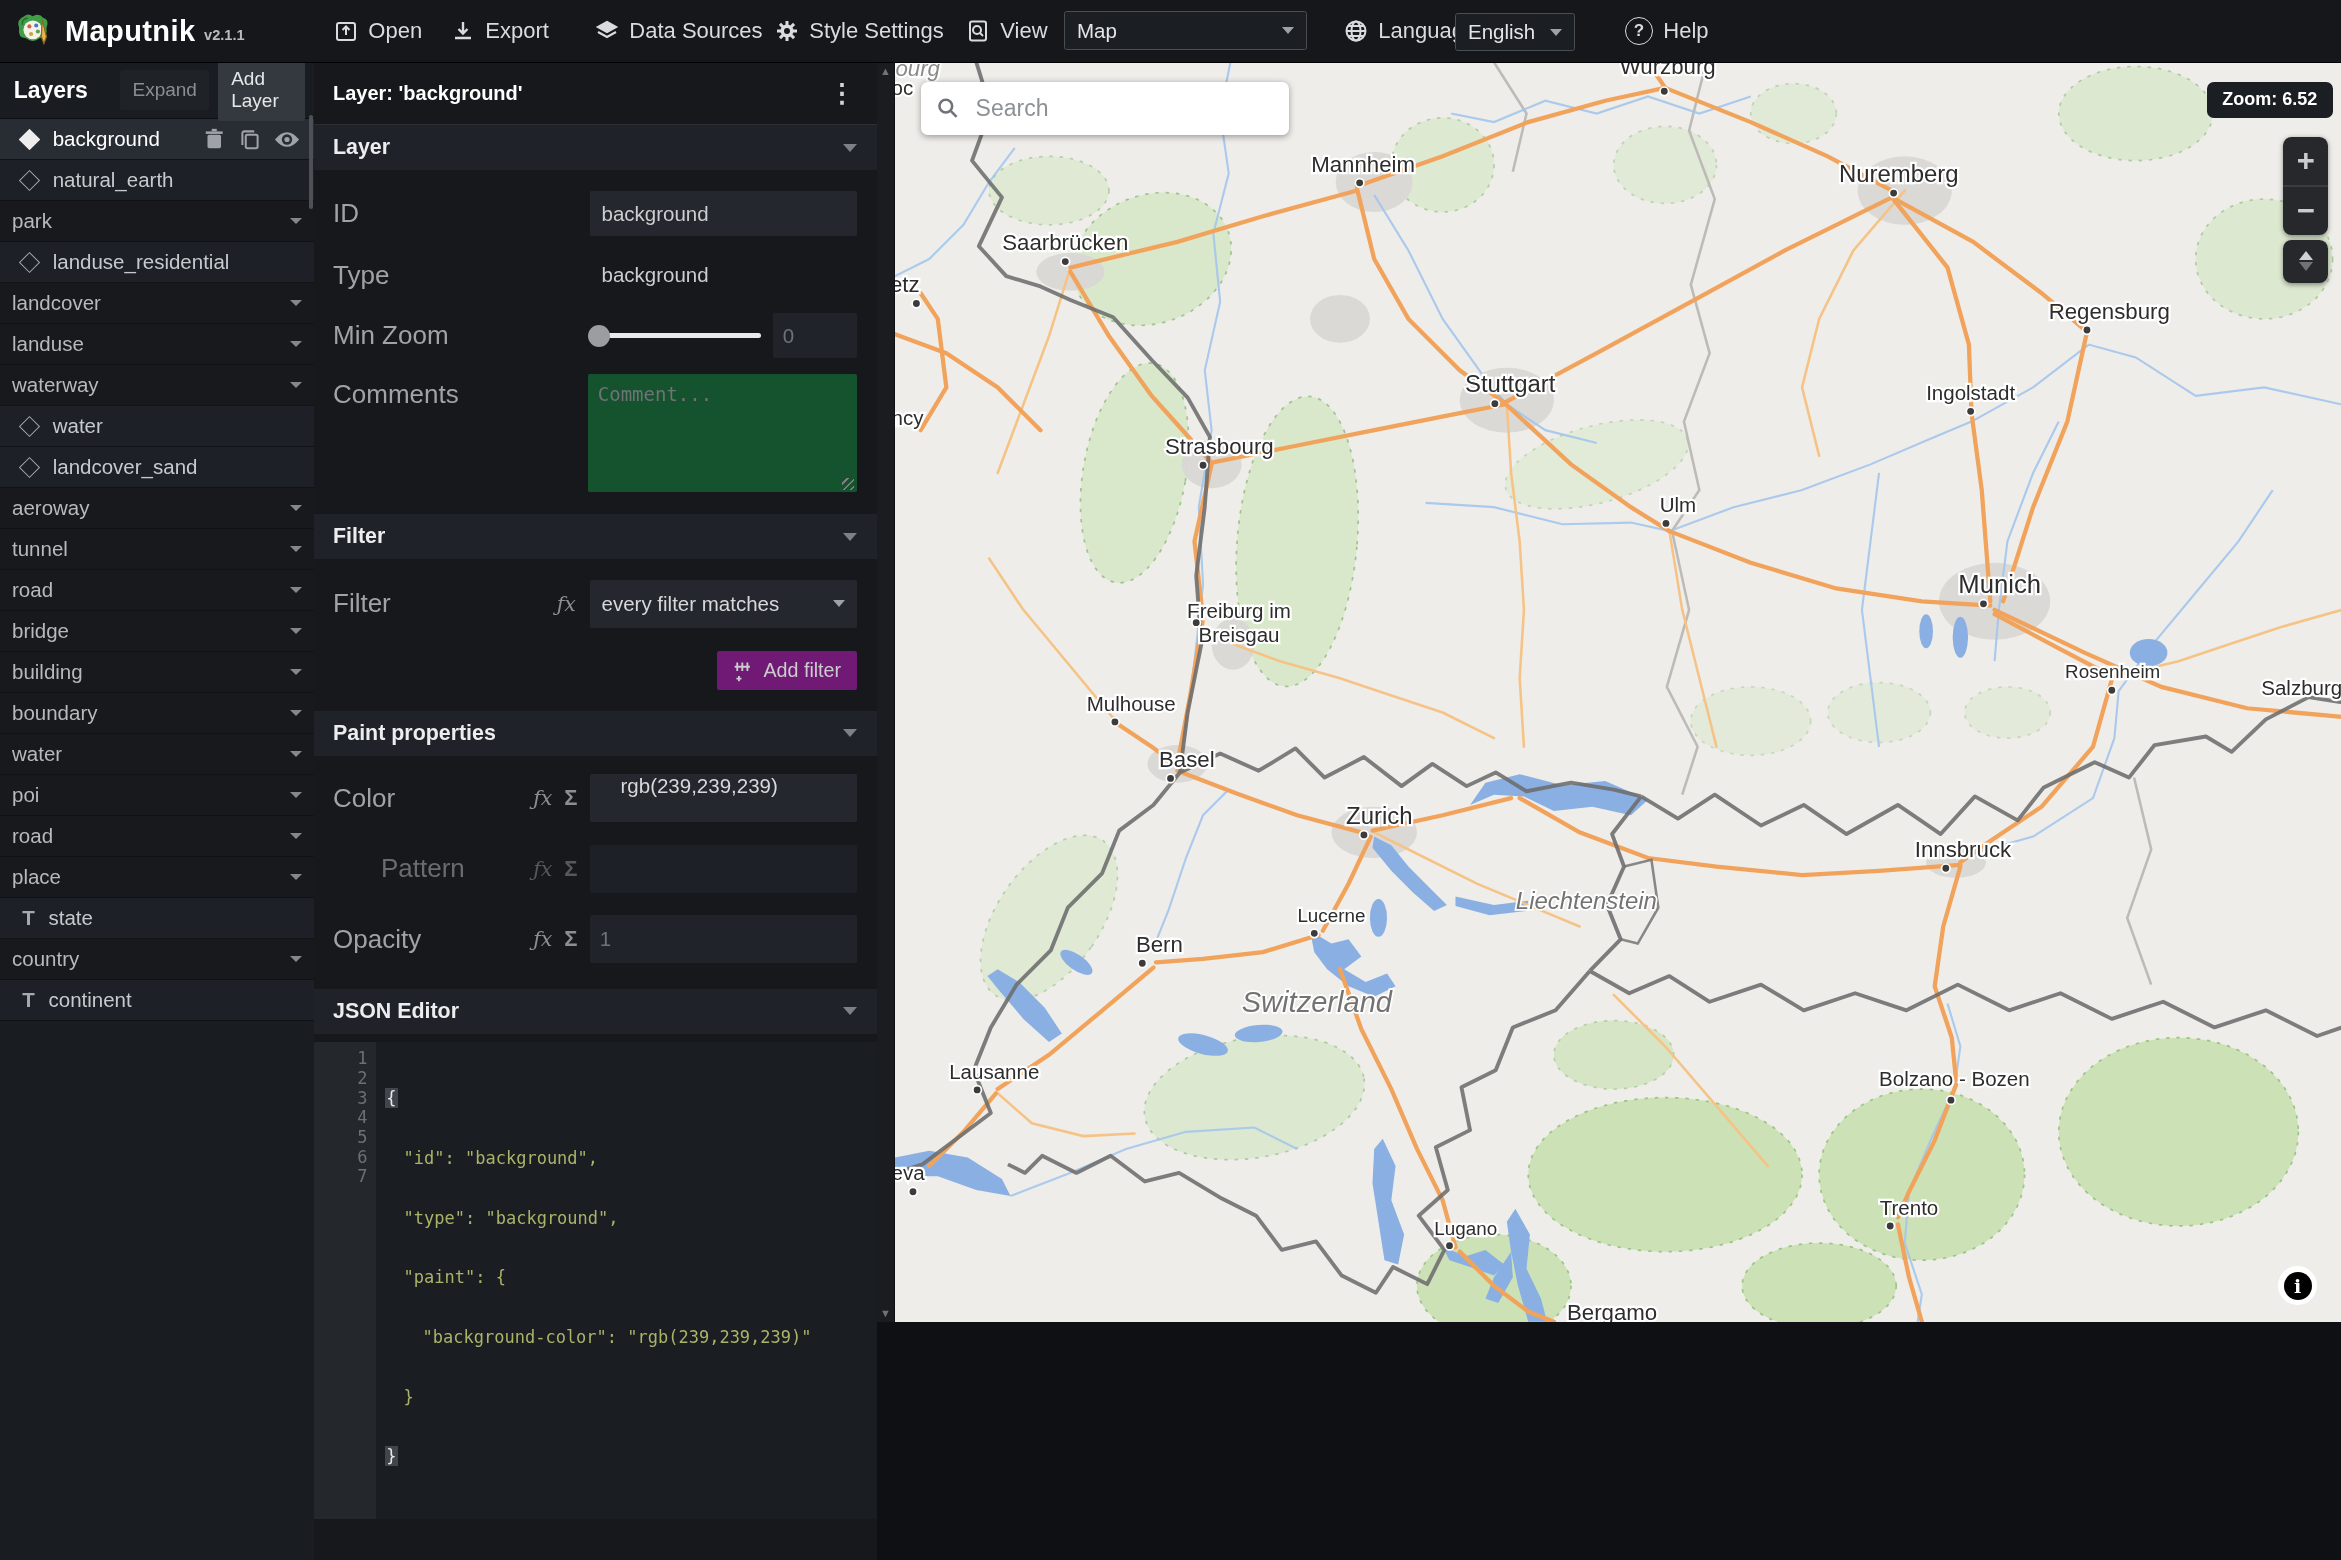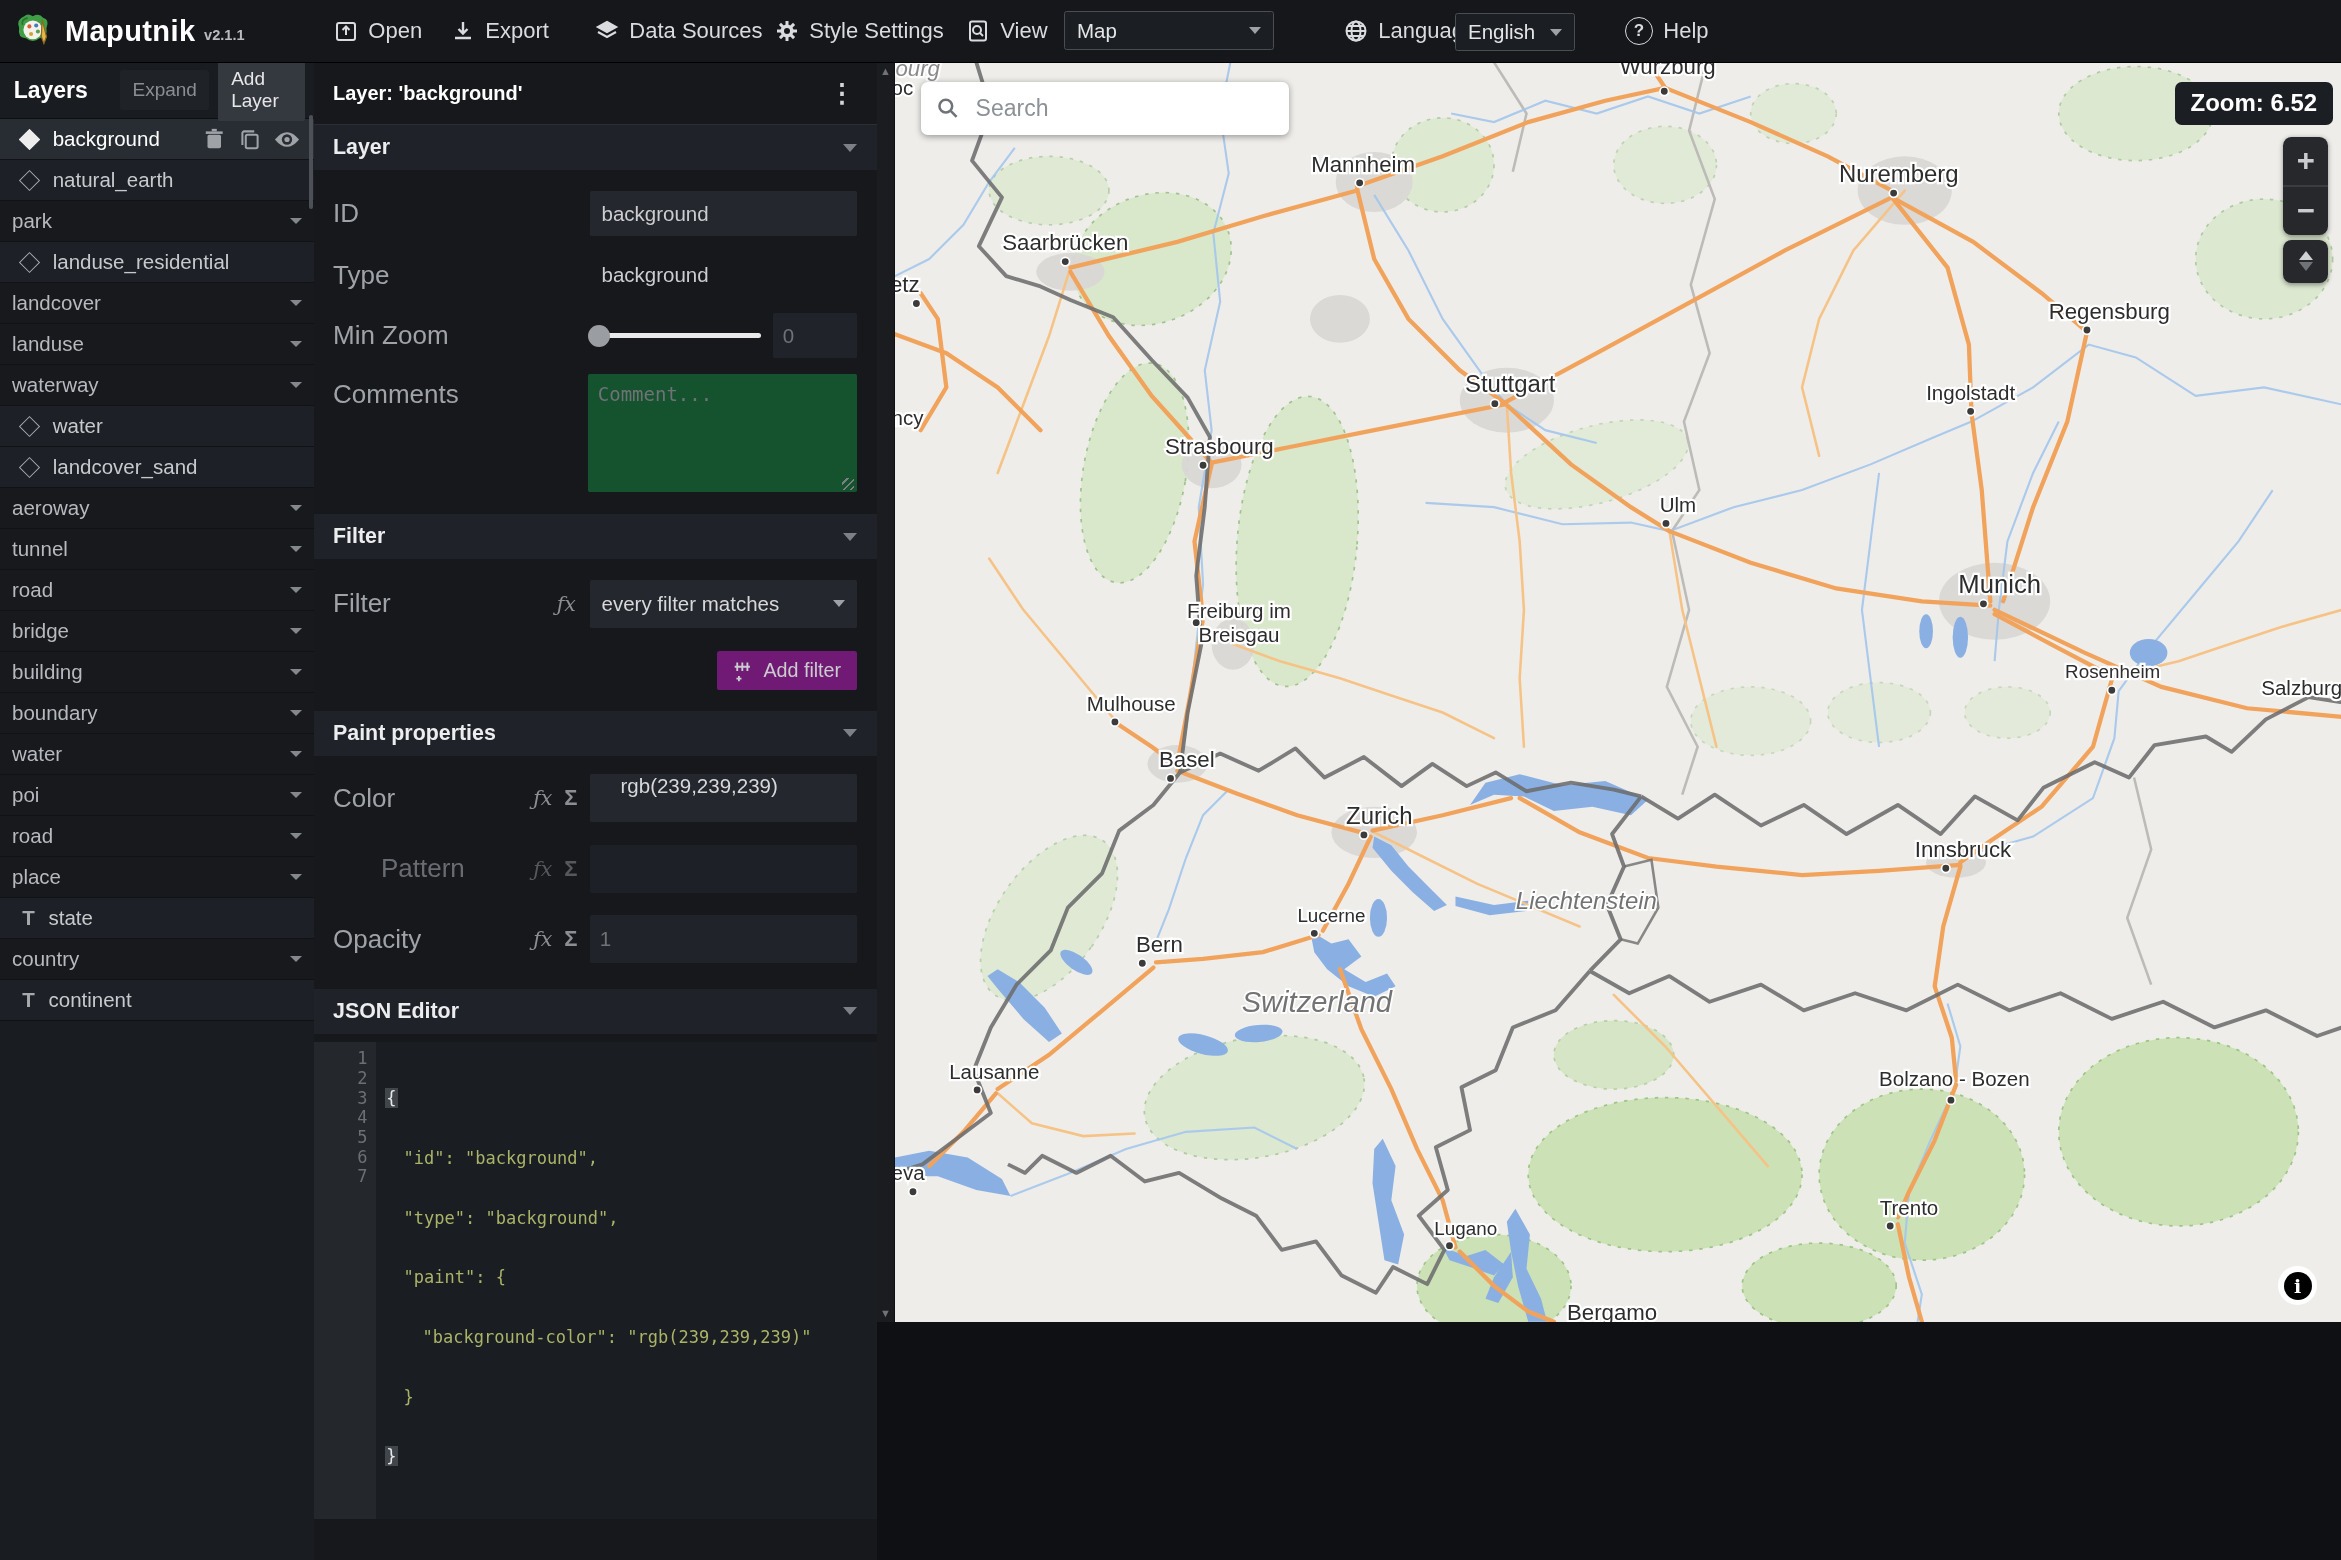--- a/index.html
+++ b/index.html
@@ -74,21 +74,21 @@
   .ind4{padding-left:38px;}
   
   .scrollstrip{position:absolute;top:62px;left:877px;width:17px;height:1260px;background:#1a1c20;z-index:20;display:flex;flex-direction:column;justify-content:space-between;align-items:center;padding:3.4px 0;box-sizing:border-box;}
   .scrollstrip span{color:#6f7277;font-size:11px;cursor:pointer;}
   
   .maparea{position:absolute;top:62px;left:895px;width:1447px;height:1260px;background:#efedea;overflow:hidden;z-index:10;}
   .map-svg{position:absolute;top:0;left:0;}
   .searchbox{position:absolute;top:19.7px;left:26px;width:368px;height:53px;background:#ffffff;border-radius:6.8px;box-shadow:0 1.7px 6.8px rgba(0,0,0,.35);display:flex;align-items:center;padding:0 15.4px;box-sizing:border-box;gap:13.7px;z-index:12;}
   .searchbox input{border:none;outline:none;flex:1;font-size:23px;color:#555;font-family:"Liberation Sans",sans-serif;background:transparent;}
   .searchbox input::placeholder{color:#8c9196;opacity:1;}
-  .zoom-badge{position:absolute;top:19.7px;right:9.4px;background:#1b1e22;color:#ffffff;font-size:24px;font-weight:bold;border-radius:6.8px;padding:7.7px 15.4px;z-index:12;}
+  .zoom-badge{position:absolute;top:19.7px;right:9.4px;background:#1b1e22;color:#ffffff;font-size:18px;font-weight:bold;border-radius:6.8px;padding:7.7px 15.4px;z-index:12;}
   .zoomctrl{position:absolute;right:13.7px;top:75px;width:45px;z-index:12;}
   .zoomctrl .grp{background:#26282c;border-radius:8.6px;overflow:hidden;box-shadow:0 1.7px 5.1px rgba(0,0,0,.4);}
   .zbtn{height:48px;display:flex;align-items:center;justify-content:center;color:#c9cbcd;font-size:31px;font-weight:bold;cursor:pointer;}
   .zdivider{height:1.7px;background:#3a3c3f;}
   .pitchbtn{margin-top:5.1px;background:#26282c;border-radius:8.6px;height:43px;display:flex;flex-direction:column;align-items:center;justify-content:center;gap:1.7px;cursor:pointer;box-shadow:0 1.7px 5.1px rgba(0,0,0,.4);}
   .tri-up{width:0;height:0;border-left:7.7px solid transparent;border-right:7.7px solid transparent;border-bottom:9.4px solid #cfd1d3;}
   .tri-dn{width:0;height:0;border-left:7.7px solid transparent;border-right:7.7px solid transparent;border-top:9.4px solid #6f7277;}
   .attribution{position:absolute;right:25px;bottom:17px;width:39px;height:39px;border-radius:50%;background:#ffffff;display:flex;align-items:center;justify-content:center;z-index:12;cursor:pointer;}
   .attribution .inner{width:28px;height:28px;border-radius:50%;background:#000;color:#fff;display:flex;align-items:center;justify-content:center;font-size:19px;font-weight:bold;font-family:"DejaVu Serif",serif;}
   
@@ -157,21 +157,21 @@
 
   <div class="tb-item" style="left:966px">
     <svg width="24" height="24" viewBox="0 0 24 24" fill="none" stroke="#d9dbdd" stroke-width="2">
       <rect x="4" y="2.5" width="16" height="19" rx="2"></rect>
       <circle cx="11" cy="11" r="4"></circle>
       <path d="M14 14 L17 17"></path>
     </svg>
     <span>View</span>
   </div>
 
-  <div class="tb-select" style="left:1064px;width:210px">
+  <div class="tb-select" style="left:1064px;width:243px">
     <span>Map</span>
     <span class="caret-down"></span>
   </div>
 
   <div class="tb-item" style="left:1344px">
     <svg width="24" height="24" viewBox="0 0 24 24" fill="none" stroke="#d9dbdd" stroke-width="2">
       <circle cx="12" cy="12" r="9.5"></circle>
       <ellipse cx="12" cy="12" rx="4.5" ry="9.5"></ellipse>
       <path d="M2.5 12 H21.5 M4 7 H20 M4 17 H20"></path>
     </svg>

